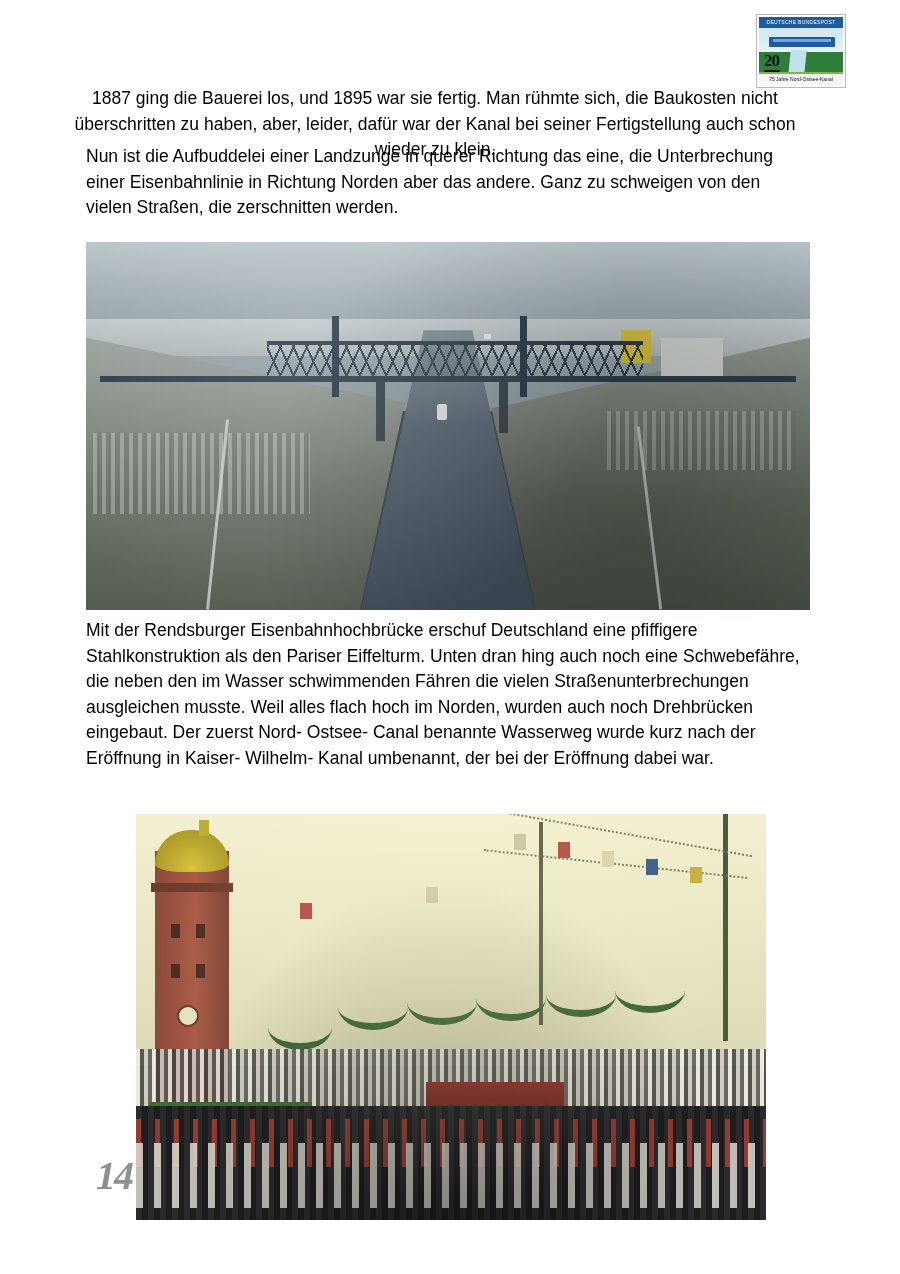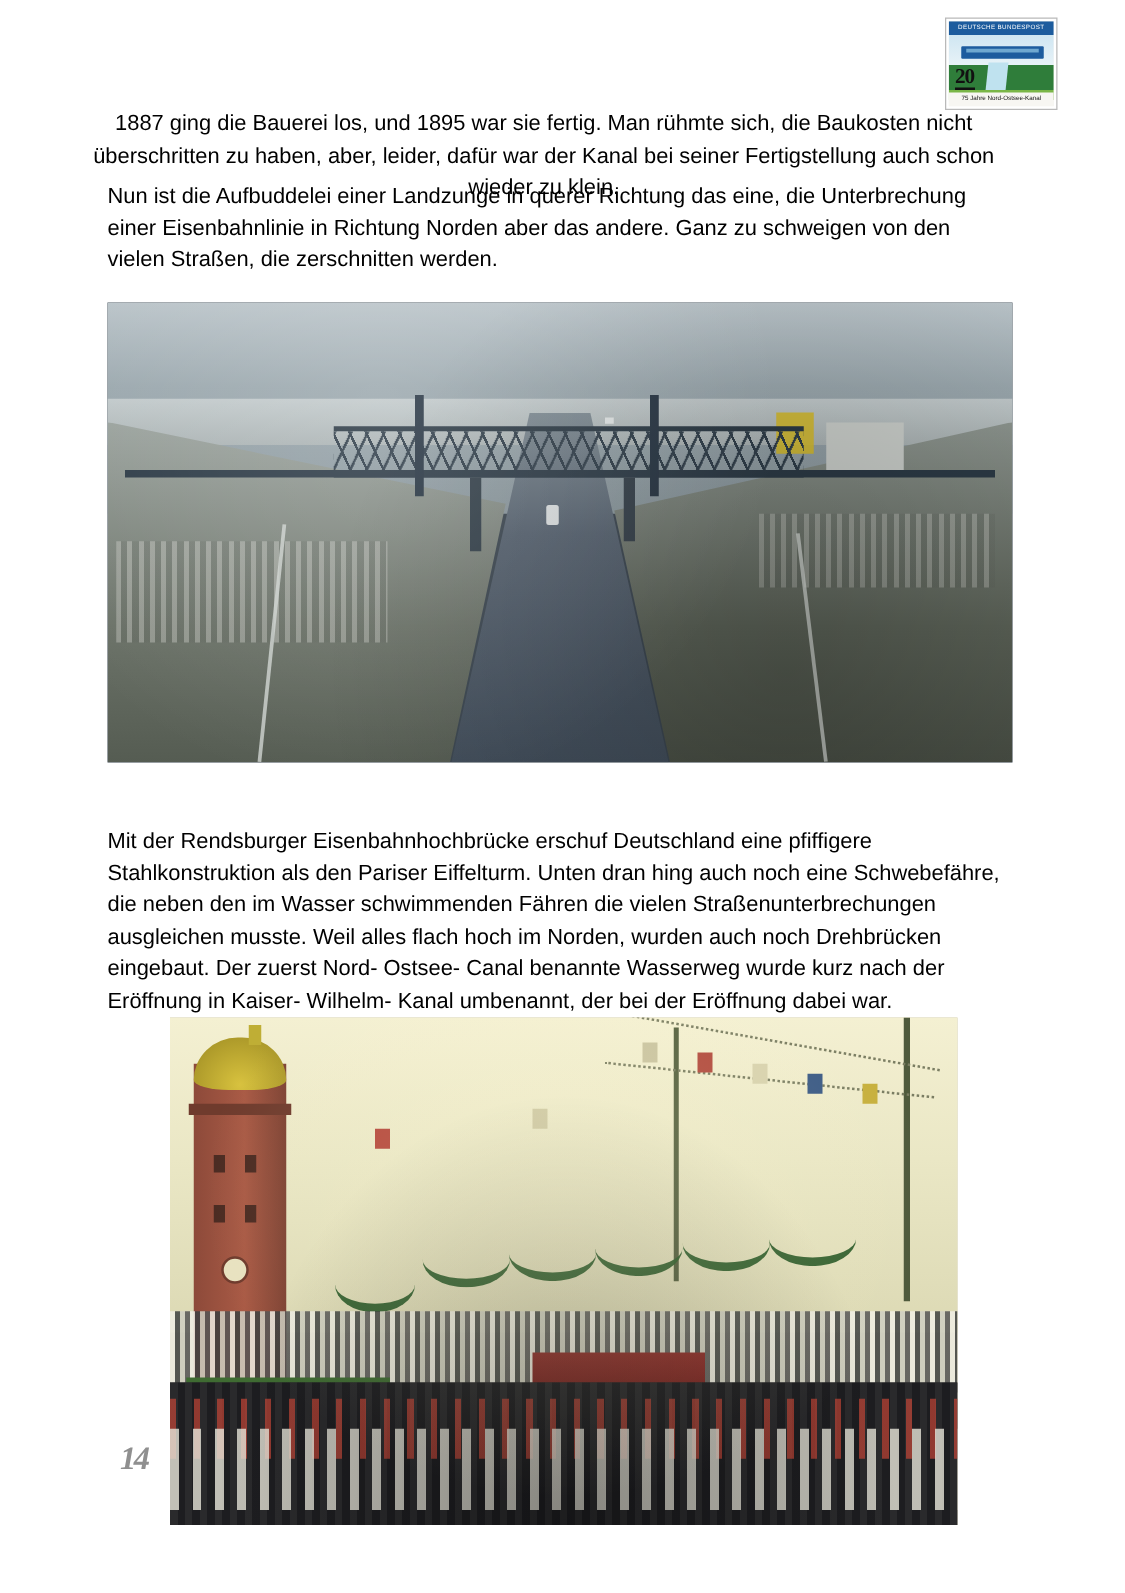--- a/index.html
+++ b/index.html
@@ -119,21 +119,21 @@
   .text-block {
     position: absolute;
     font-size: 17.5px;
     line-height: 25.5px;
     color: #000000;
     font-family: "Liberation Sans", sans-serif;
     text-align: left;
   }
   #para1 { left: 74px; top: 86px; width: 722px; text-align: center; }
   #para2 { left: 86px; top: 144px; width: 722px; }
-  #para3 { left: 86px; top: 618px; width: 724px; margin-top: 42px; }
+  #para3 { left: 86px; top: 618px; width: 724px; }
 
   
   .photo {
     position: absolute;
     overflow: hidden;
   }
   #photo-bridge {
     left: 86px;
     top: 242px;
     width: 724px;
@@ -337,21 +337,21 @@
       radial-gradient(ellipse at 50% 35%, rgba(255,250,210,.18), rgba(0,0,0,0) 65%),
       radial-gradient(ellipse at 50% 100%, rgba(0,0,0,.30), rgba(0,0,0,0) 60%);
   }
 
   
   .page-number {
     position: absolute;
     left: 96px;
     top: 1152px;
     font-family: "Liberation Serif", serif;
-    font-size: 26px;
+    font-size: 40px;
     font-weight: bold;
     font-style: italic;
     color: #8f8f8f;
     letter-spacing: -2px;
   }
 </style>
 </head>
 <body>
 
 <div class="page">

